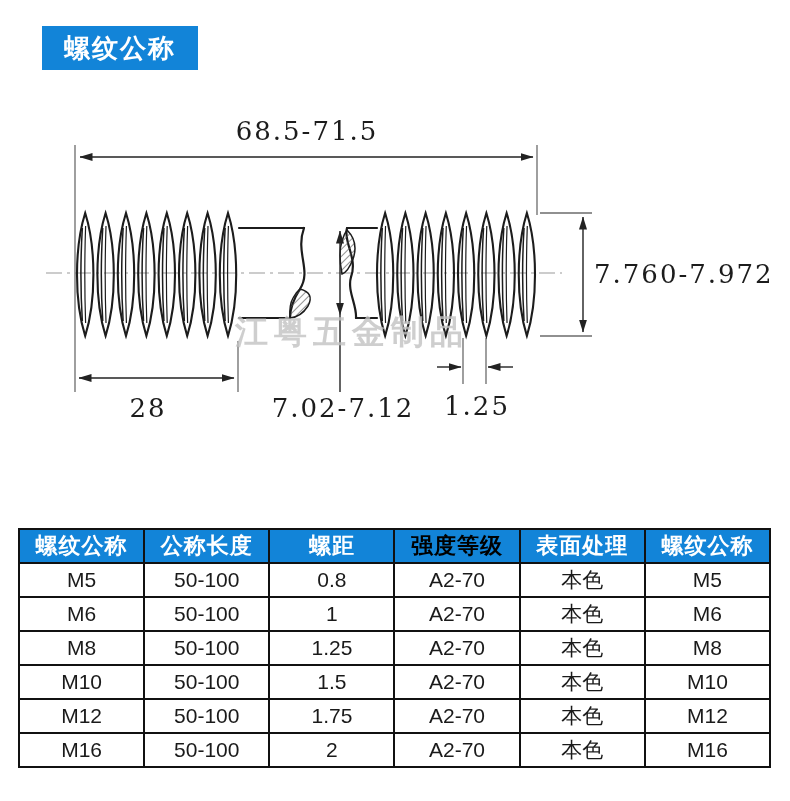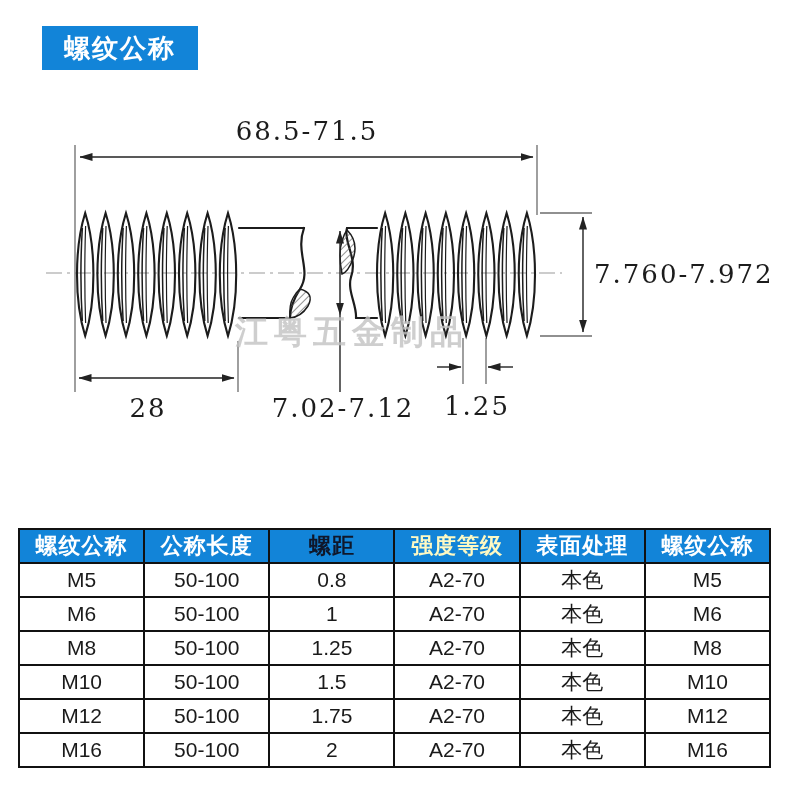--- a/index.html
+++ b/index.html
@@ -153,22 +153,22 @@
 
     <text class="watermark" x="352" y="248" text-anchor="middle">江粤五金制品</text>
   </svg>
 
 
   <table id="spec">
     <thead>
       <tr id="spec-head-row">
           <th style="background: rgb(18, 132, 216); color: rgb(255, 255, 255);">螺纹公称</th>
           <th style="background: rgb(18, 132, 216); color: rgb(255, 255, 255);">公称长度</th>
-          <th style="background: rgb(18, 132, 216); color: #0f172a;">螺距</th>
-          <th style="background: rgb(18, 132, 216); color: #fef9c3;">强度等级</th>
+          <th style="background: rgb(18, 132, 216); color: #ffffff;">螺距</th>
+          <th style="background: rgb(18, 132, 216); color: #000000;">强度等级</th>
           <th style="background: rgb(18, 132, 216); color: rgb(255, 255, 255);">表面处理</th>
           <th style="background: rgb(18, 132, 216); color: rgb(255, 255, 255);">螺纹公称</th>
         </tr>
     </thead>
     <tbody id="spec-body">
         <tr>
           <td>M5</td>
           <td>50-100</td>
           <td>0.8</td>
           <td>A2-70</td>

